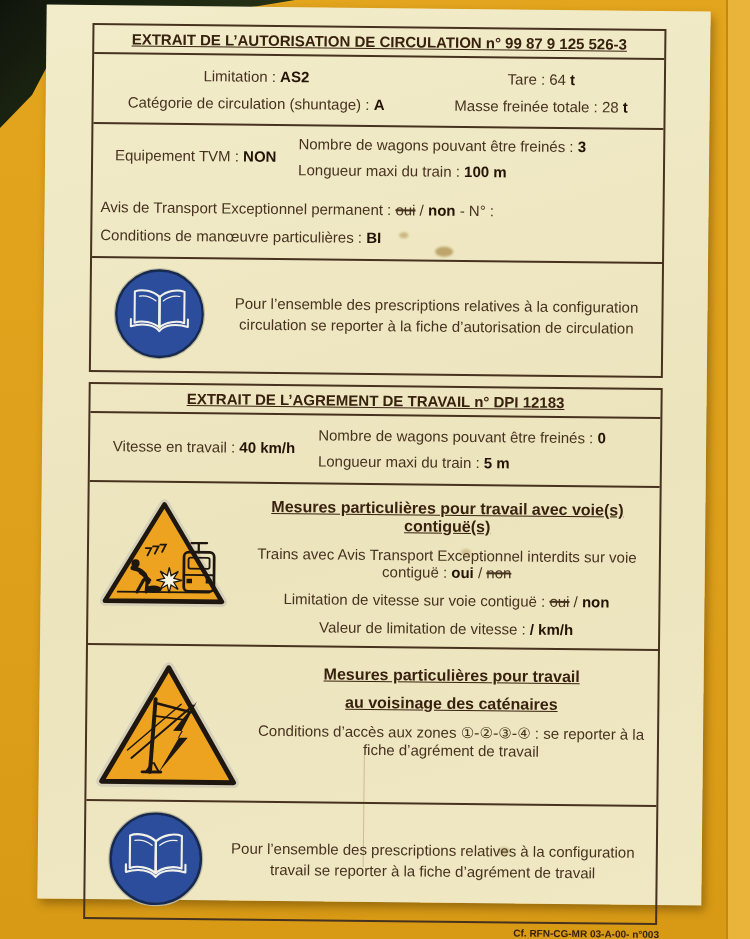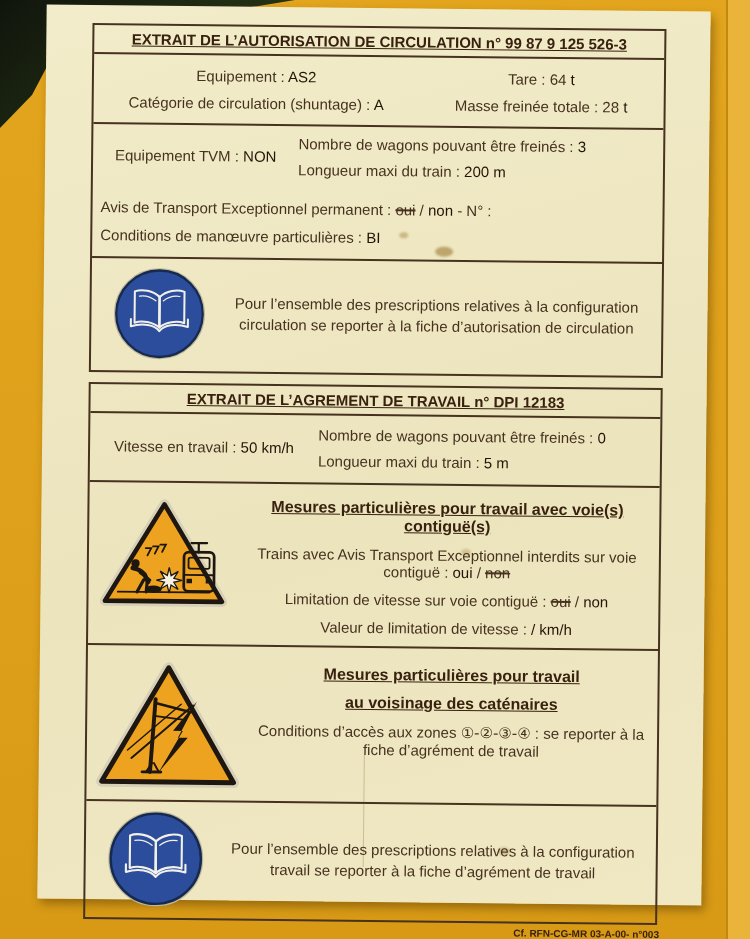--- a/index.html
+++ b/index.html
@@ -45,21 +45,21 @@
   .vit{display:flex;padding:11px 0 13px;align-items:center;font-size:15px;}
   .vit .left{flex:0 0 40%;text-align:center;}
   .vit .right{flex:1;display:flex;flex-direction:column;gap:9px;text-align:left;}
   .section{display:flex;border-top:2px solid #46321f;padding:6px 4px 10px 0;}
   .icon-col{flex:0 0 150px;display:flex;align-items:flex-start;justify-content:center;padding-top:8px;}
   .icon-col2{flex:0 0 162px;}
   .content{flex:1;text-align:center;font-size:15px;}
   .content p{margin:11px 6px 0;}
   .h1{font-weight:bold;text-decoration:underline;font-size:16px;margin:8px 2px 2px;color:#38220f;}
   .h1b{margin-top:12px;}
-  .b{font-weight:normal;color:#241406;}
+  .b{font-weight:bold;color:#241406;}
   .strike{text-decoration:line-through;text-decoration-thickness:1.5px;}
   .ref{width:576px;text-align:right;font-size:10px;font-weight:bold;margin-top:4px;color:#38220f;}
   .zones-glyphs{font-family:"DejaVu Sans",sans-serif;}
 </style>
 </head>
 <body>
 
 <div class="foliage"></div>
 <div class="right-band"></div>
 
@@ -71,21 +71,21 @@
   <div class="stain" style="left:460px;top:838px;width:12px;height:8px;background:rgba(130,100,25,.3);"></div>
   <div class="crease" style="left:325px;top:747px;height:112px;"></div>
 
   <div class="box">
     <div class="box-header">
       <span>EXTRAIT DE L’AUTORISATION DE CIRCULATION n° 99 87 9 125 526-3</span>
     </div>
 
     <div class="pair-row pr1">
       <div class="left">
-        <span>Equipement :</span>
+        <span>Limitation :</span>
         <span class="b">AS2</span>
       </div>
       <div class="right">
         <span>Tare : 64</span>
         <span class="b">t</span>
       </div>
     </div>
 
     <div class="pair-row pr2">
       <div class="left">
@@ -103,21 +103,21 @@
         <span>Equipement TVM :</span>
         <span class="b">NON</span>
       </div>
       <div class="right">
         <span>
           <span>Nombre de wagons pouvant être freinés :</span>
           <span class="b">3</span>
         </span>
         <span>
           <span>Longueur maxi du train :</span>
-          <span class="b">200 m</span>
+          <span class="b">100 m</span>
         </span>
       </div>
     </div>
 
     <p class="free-line">
       <span>Avis de Transport Exceptionnel permanent :</span>
       <span class="strike">oui</span>
       <span>/</span>
       <span class="b">non</span>
       <span>- N° :</span>
@@ -146,21 +146,21 @@
   </div>
 
   <div class="box box2">
     <div class="box-header">
       <span>EXTRAIT DE L’AGREMENT DE TRAVAIL n° DPI 12183</span>
     </div>
 
     <div class="vit">
       <div class="left">
         <span>Vitesse en travail :</span>
-        <span class="b">50 km/h</span>
+        <span class="b">40 km/h</span>
       </div>
       <div class="right">
         <span>
           <span>Nombre de wagons pouvant être freinés :</span>
           <span class="b">0</span>
         </span>
         <span>
           <span>Longueur maxi du train :</span>
           <span class="b">5 m</span>
         </span>

